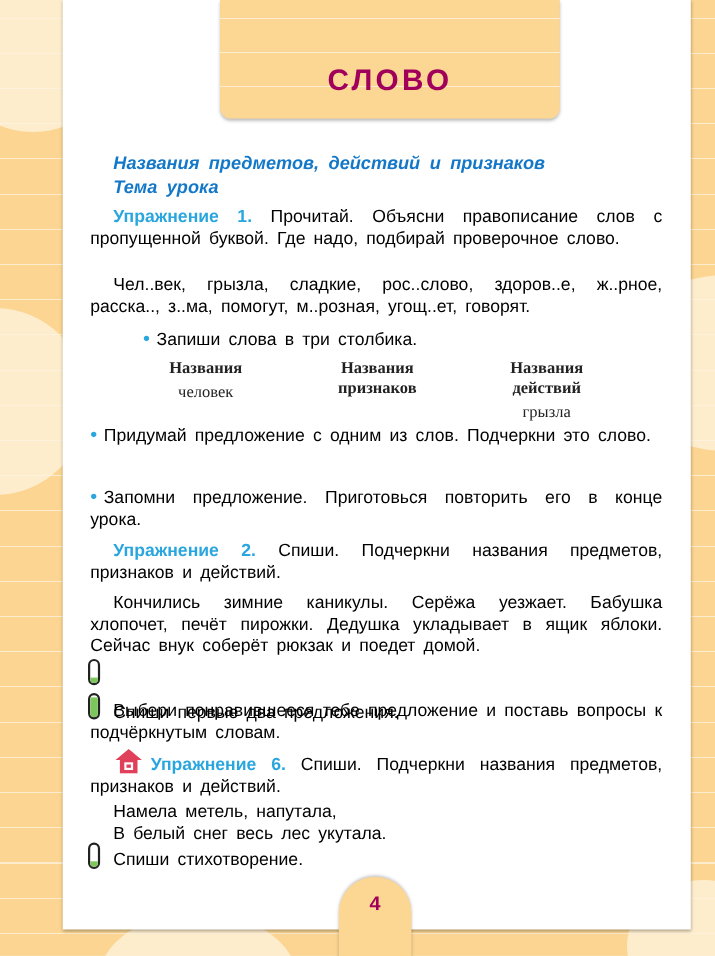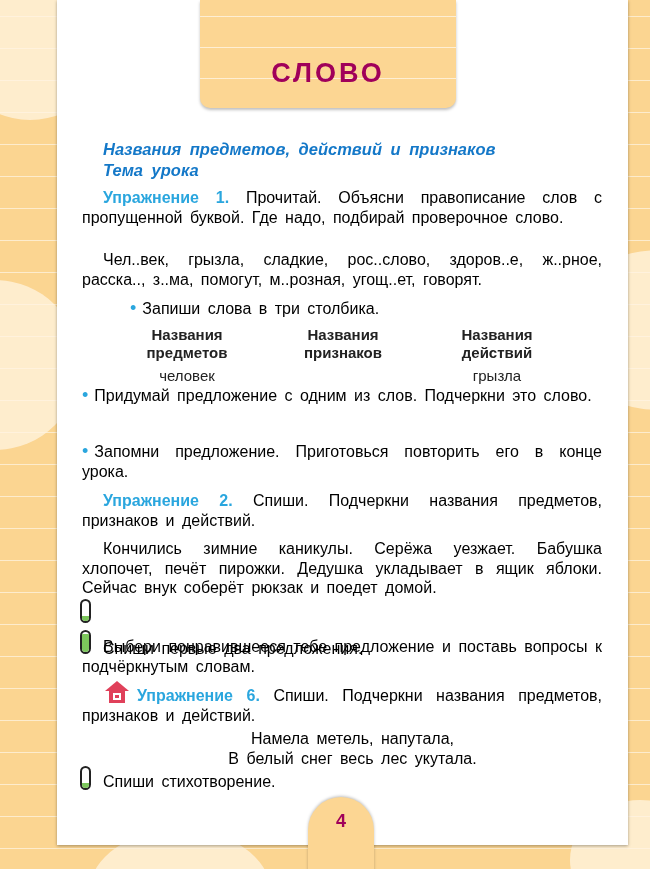--- a/index.html
+++ b/index.html
@@ -13,42 +13,43 @@
       background-image:
         repeating-linear-gradient(to bottom, transparent 0, transparent 16px, rgba(255,255,255,0.55) 16px, rgba(255,255,255,0.55) 17px, transparent 17px, transparent 32px);
     }
     .bg-blob { position: absolute; border-radius: 50%; background: rgba(255,244,226,0.75); }
     .page {
       position: absolute; left: 57px; top: 0; width: 571px; height: 845px;
       background: #ffffff;
       box-shadow: 0 1px 3px rgba(0,0,0,0.35);
     }
     .tab {
-      position: absolute; left: 200px; top: 0; width: 256px; height: 108px;
+      position: absolute; left: 200px; top: 0; width: 288px; height: 108px;
       background: #fcd693;
       border-radius: 0 0 10px 10px;
       box-shadow: 0 2px 3px rgba(0,0,0,0.25);
       background-image:
         repeating-linear-gradient(to bottom, transparent 0, transparent 16px, rgba(255,255,255,0.6) 16px, rgba(255,255,255,0.6) 17px, transparent 17px, transparent 31px);
       overflow: hidden;
+      padding-left: 21px;
     }
     .tab-title {
       position: absolute; left: 0; right: 0; top: 58px; text-align: center;
       color: #a0005a; font-weight: bold; font-size: 27px; letter-spacing: 3px;
     }
     .topic {
       position: absolute; left: 103px; top: 139px; color: #1478c8;
       font-style: italic; font-weight: bold; font-size: 16.5px; line-height: 21px; word-spacing: 4px;
     }
     .para { position: absolute; left: 82px; width: 520px; line-height: 19.5px; text-align: justify; word-spacing: 3px; }
     .indent { text-indent: 21px; }
     .ex-label { color: #2aa6de; font-weight: bold; }
     .bullet { color: #2aa6de; font-size: 18px; margin-right: 6px; }
     .table3 { position: absolute; left: 82px; top: 326px; width: 520px; }
-    .col { position: absolute; text-align: center; }
+    .col { position: absolute; text-align: center; font-family: Liberation Serif, serif; }
     .col-h { font-weight: bold; font-size: 15px; line-height: 18px; color: #222; }
     .col-v { margin-top: 5px; font-size: 15px; color: #222; }
     .pencil {
       position: absolute; width: 11px; height: 24px; border: 2px solid #222; border-radius: 6px; box-sizing: border-box; overflow: hidden; background: #fff;
     }
     .pencil .fill { position: absolute; left: 0; right: 0; bottom: 0; background: #7cc65c; }
     .house { position: absolute; left: 104px; top: 680px; width: 26px; height: 24px; }
     .pagenum {
       position: absolute; left: 308px; top: 797px; width: 66px; height: 80px;
       background: #fcd693; border-radius: 33px 33px 0 0;
@@ -86,21 +87,20 @@
 <div class="para indent" style="top:250px;">Чел..век, грызла, сладкие, рос..слово, здоров..е, ж..рное, расска.., з..ма, помогут, м..розная, угощ..ет, говорят.</div>
 
 <div class="para" style="top:299px;margin-left:48px;">
   <span class="bullet">•</span><span>Запиши слова в три столбика.</span>
 </div>
 
 <div class="table3">
   <div class="col" style="left:30px;width:150px;">
     <div class="col-h">
       <div>Названия</div>
-      <div>предметов</div>
     </div>
     <div class="col-v">человек</div>
   </div>
   <div class="col" style="left:186px;width:150px;">
     <div class="col-h">
       <div>Названия</div>
       <div>признаков</div>
     </div>
   </div>
   <div class="col" style="left:340px;width:150px;">
@@ -136,21 +136,21 @@
 
 <svg class="house" viewBox="0 0 26 24">
   <polygon points="13,1 25,11 1,11" fill="#e0405a"></polygon>
   <rect x="5" y="10" width="16" height="13" fill="#e0405a"></rect>
   <rect x="9" y="13" width="8" height="7" fill="#fff"></rect>
   <rect x="11" y="15" width="4" height="3" fill="#e0405a"></rect>
 </svg>
 <div class="para" style="top:686px;text-indent:55px;">
   <span class="ex-label">Упражнение 6.</span><span> Спиши. Подчеркни названия предметов, признаков и действий.</span>
 </div>
-<div class="para" style="left:103px;width:499px;top:729px;text-align:center;">
+<div class="para" style="left:103px;width:499px;top:729px;text-align:left;">
   <div>Намела метель, напутала,</div>
   <div>В белый снег весь лес укутала.</div>
 </div>
 
 <div class="pencil" style="left:80px;top:766px;">
     <div class="fill" style="height:5px;"></div>
   </div>
 <div class="para" style="left:103px;width:499px;top:772px;">Спиши стихотворение.</div>
 
 <div class="pagenum">

